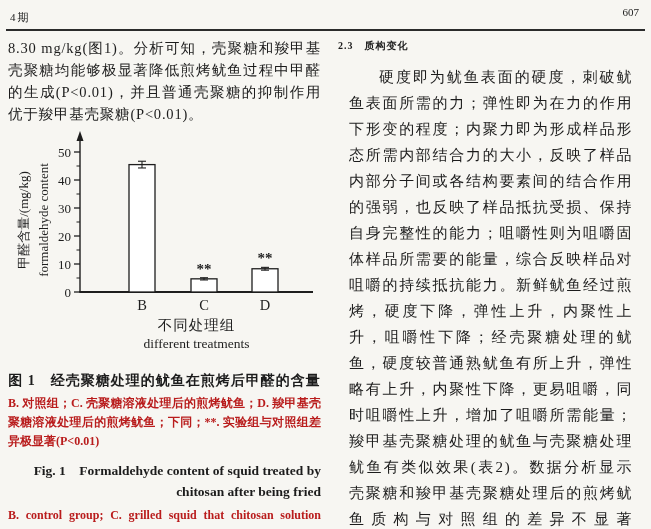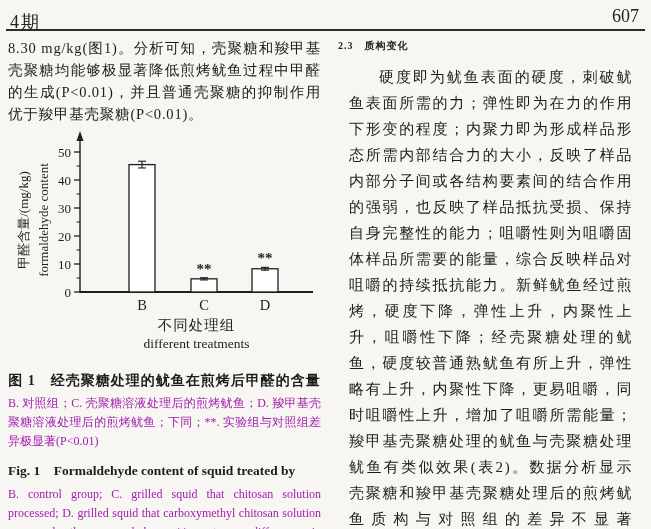--- a/index.html
+++ b/index.html
@@ -4,21 +4,21 @@
 <style>
   html,body{margin:0;padding:0;}
   body{
     width:651px;height:529px;overflow:hidden;
     background:#f7f6f2;color:#1c1c1c;
     font-family:"Liberation Serif","DejaVu Serif",serif;
   }
   .page{position:relative;width:651px;height:529px;overflow:hidden;}
   .hdr{
     position:absolute;top:6px;left:0;right:0;height:22px;
-    font-size:18px;color:#222;
+    font-size:11px;color:#222;
   }
   .hdr-left{position:absolute;left:10px;top:4px;letter-spacing:2px;}
   .hdr-center{position:absolute;left:0;right:0;top:4px;text-align:center;letter-spacing:1px;}
   .hdr-right{position:absolute;right:12px;top:0;}
   .rule{position:absolute;top:29px;left:6px;right:6px;border-top:2px solid #2b2b2b;}
   .col{position:absolute;top:37px;}
   .col.left{left:8px;width:313px;}
   .col.right{left:338px;width:306px;}
   .body-text{
     margin:0;font-size:14.5px;line-height:22px;text-align:justify;
@@ -31,24 +31,24 @@
   .col.right h3{
     margin:2px 0 5px 0;font-size:10px;letter-spacing:1px;
   }
   .col.right h3.second{margin-top:12px;}
   .chart-wrap{margin-top:5px;}
   .chart-wrap svg{display:block;margin:0 auto;}
   .cap-zh{
     margin-top:16px;text-align:center;font-weight:bold;font-size:14px;letter-spacing:1px;
   }
   .fig-note{
-    margin:4px 0 0 0;font-size:12px;line-height:19px;text-align:justify;color:#a21caf;
+    margin:4px 0 0 0;font-size:12px;line-height:19px;text-align:justify;color:#b91c1c;font-weight:bold;
   }
   .cap-en{
-    text-align:left;font-weight:bold;font-size:13.5px;line-height:21px;
+    text-align:right;font-weight:bold;font-size:13.5px;line-height:21px;
   }
   .cap-en.first{margin-top:9px;}
 </style>
 </head>
 <body>
 
 <div class="page">
 
   <header class="hdr">
     <span class="hdr-left">4期</span>
@@ -101,20 +101,21 @@
           <text x="182.5" y="200" text-anchor="middle" font-size="14.5" letter-spacing="1" font-family="&quot;Liberation Serif&quot;,&quot;DejaVu Serif&quot;,serif" fill="#1e1e1e">不同处理组</text>
           <text x="182.5" y="218" text-anchor="middle" font-size="13.5" font-family="&quot;Liberation Serif&quot;,&quot;DejaVu Serif&quot;,serif" fill="#1e1e1e">different treatments</text>
           <text x="14" y="90" text-anchor="middle" font-size="13" transform="rotate(-90 14 90)" font-family="&quot;Liberation Serif&quot;,&quot;DejaVu Serif&quot;,serif" fill="#1e1e1e">甲醛含量/(mg/kg)</text>
           <text x="34" y="90" text-anchor="middle" font-size="13" transform="rotate(-90 34 90)" font-family="&quot;Liberation Serif&quot;,&quot;DejaVu Serif&quot;,serif" fill="#1e1e1e">formaldehyde content</text>
         </svg>
     </div>
 
     <div class="cap-zh">图 1　经壳聚糖处理的鱿鱼在煎烤后甲醛的含量</div>
     <p class="fig-note">B. 对照组；C. 壳聚糖溶液处理后的煎烤鱿鱼；D. 羧甲基壳聚糖溶液处理后的煎烤鱿鱼；下同；**. 实验组与对照组差异极显著(P&lt;0.01)</p>
     <div class="cap-en first">Fig. 1　Formaldehyde content of squid treated by</div>
+    <div class="cap-en">chitosan after being fried</div>
     <p class="fig-note">B. control group; C. grilled squid that chitosan solution processed; D. grilled squid that carboxymethyl chitosan solution processed; the same below; **. extreme difference in experimental group and control group (P&lt;0.01)</p>
   </div>
 
   <div class="col right">
     <h3>2.3　质构变化</h3>
     <p>硬度即为鱿鱼表面的硬度，刺破鱿鱼表面所需的力；弹性即为在力的作用下形变的程度；内聚力即为形成样品形态所需内部结合力的大小，反映了样品内部分子间或各结构要素间的结合作用的强弱，也反映了样品抵抗受损、保持自身完整性的能力；咀嚼性则为咀嚼固体样品所需要的能量，综合反映样品对咀嚼的持续抵抗能力。新鲜鱿鱼经过煎烤，硬度下降，弹性上升，内聚性上升，咀嚼性下降；经壳聚糖处理的鱿鱼，硬度较普通熟鱿鱼有所上升，弹性略有上升，内聚性下降，更易咀嚼，同时咀嚼性上升，增加了咀嚼所需能量；羧甲基壳聚糖处理的鱿鱼与壳聚糖处理鱿鱼有类似效果(表2)。数据分析显示壳聚糖和羧甲基壳聚糖处理后的煎烤鱿鱼质构与对照组的差异不显著(P&gt;0.05)。</p>
     <h3 class="second">2.4　氨基酸含量的变化</h3>
 
   </div>
 

